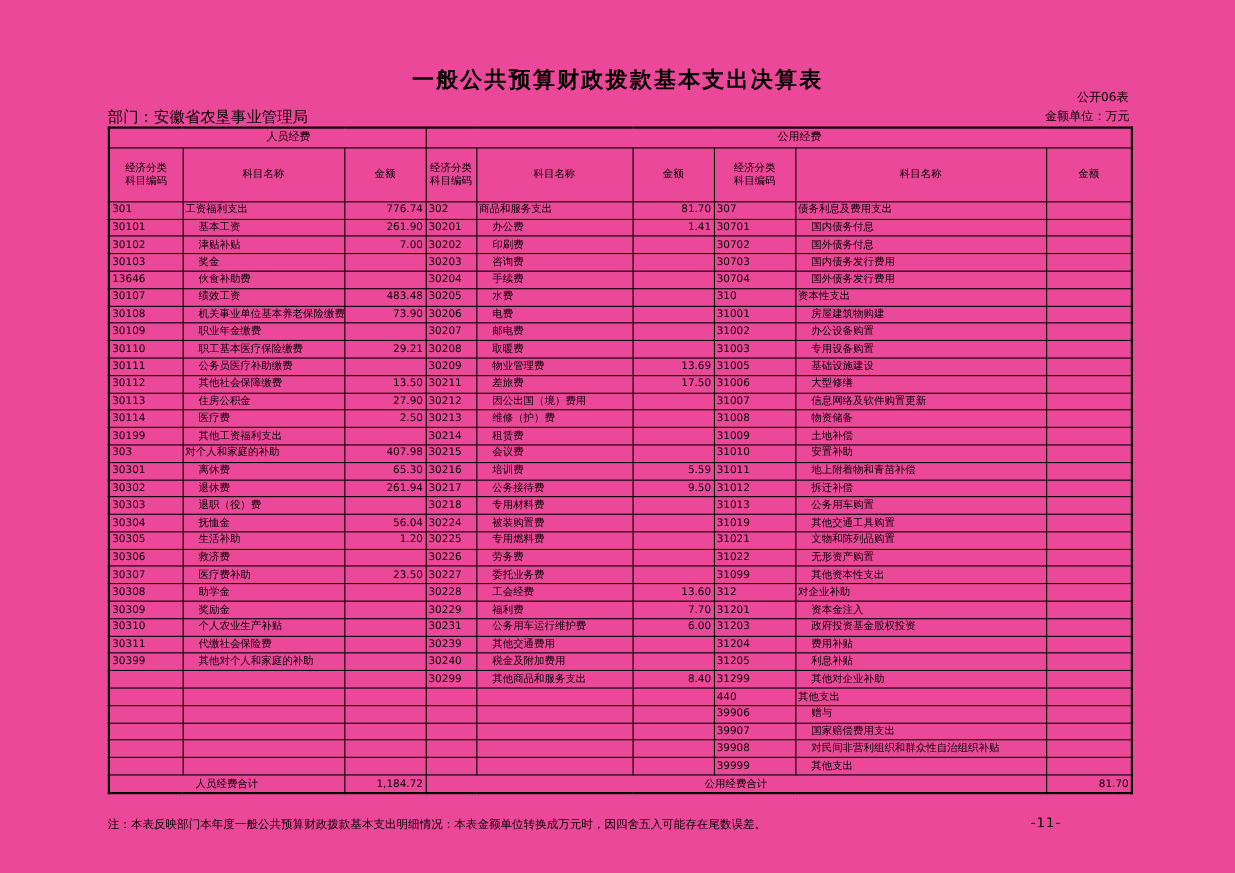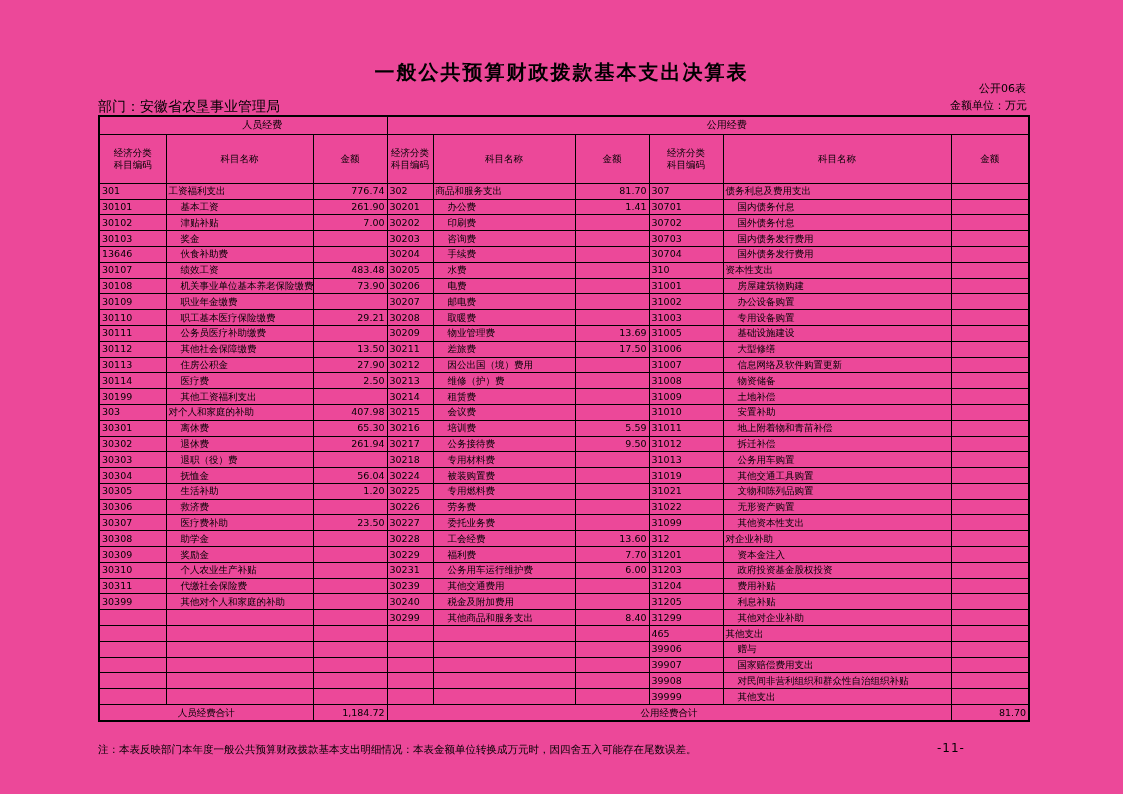--- a/index.html
+++ b/index.html
@@ -392,21 +392,21 @@
           <td class="name indent">其他对企业补助</td>
           <td class="amt"></td>
         </tr>
         <tr>
           <td class="code"></td>
           <td class="name"></td>
           <td class="amt"></td>
           <td class="code"></td>
           <td class="name"></td>
           <td class="amt"></td>
-          <td class="code">465</td>
+          <td class="code">440</td>
           <td class="name">其他支出</td>
           <td class="amt"></td>
         </tr>
         <tr>
           <td class="code"></td>
           <td class="name"></td>
           <td class="amt"></td>
           <td class="code"></td>
           <td class="name"></td>
           <td class="amt"></td>

